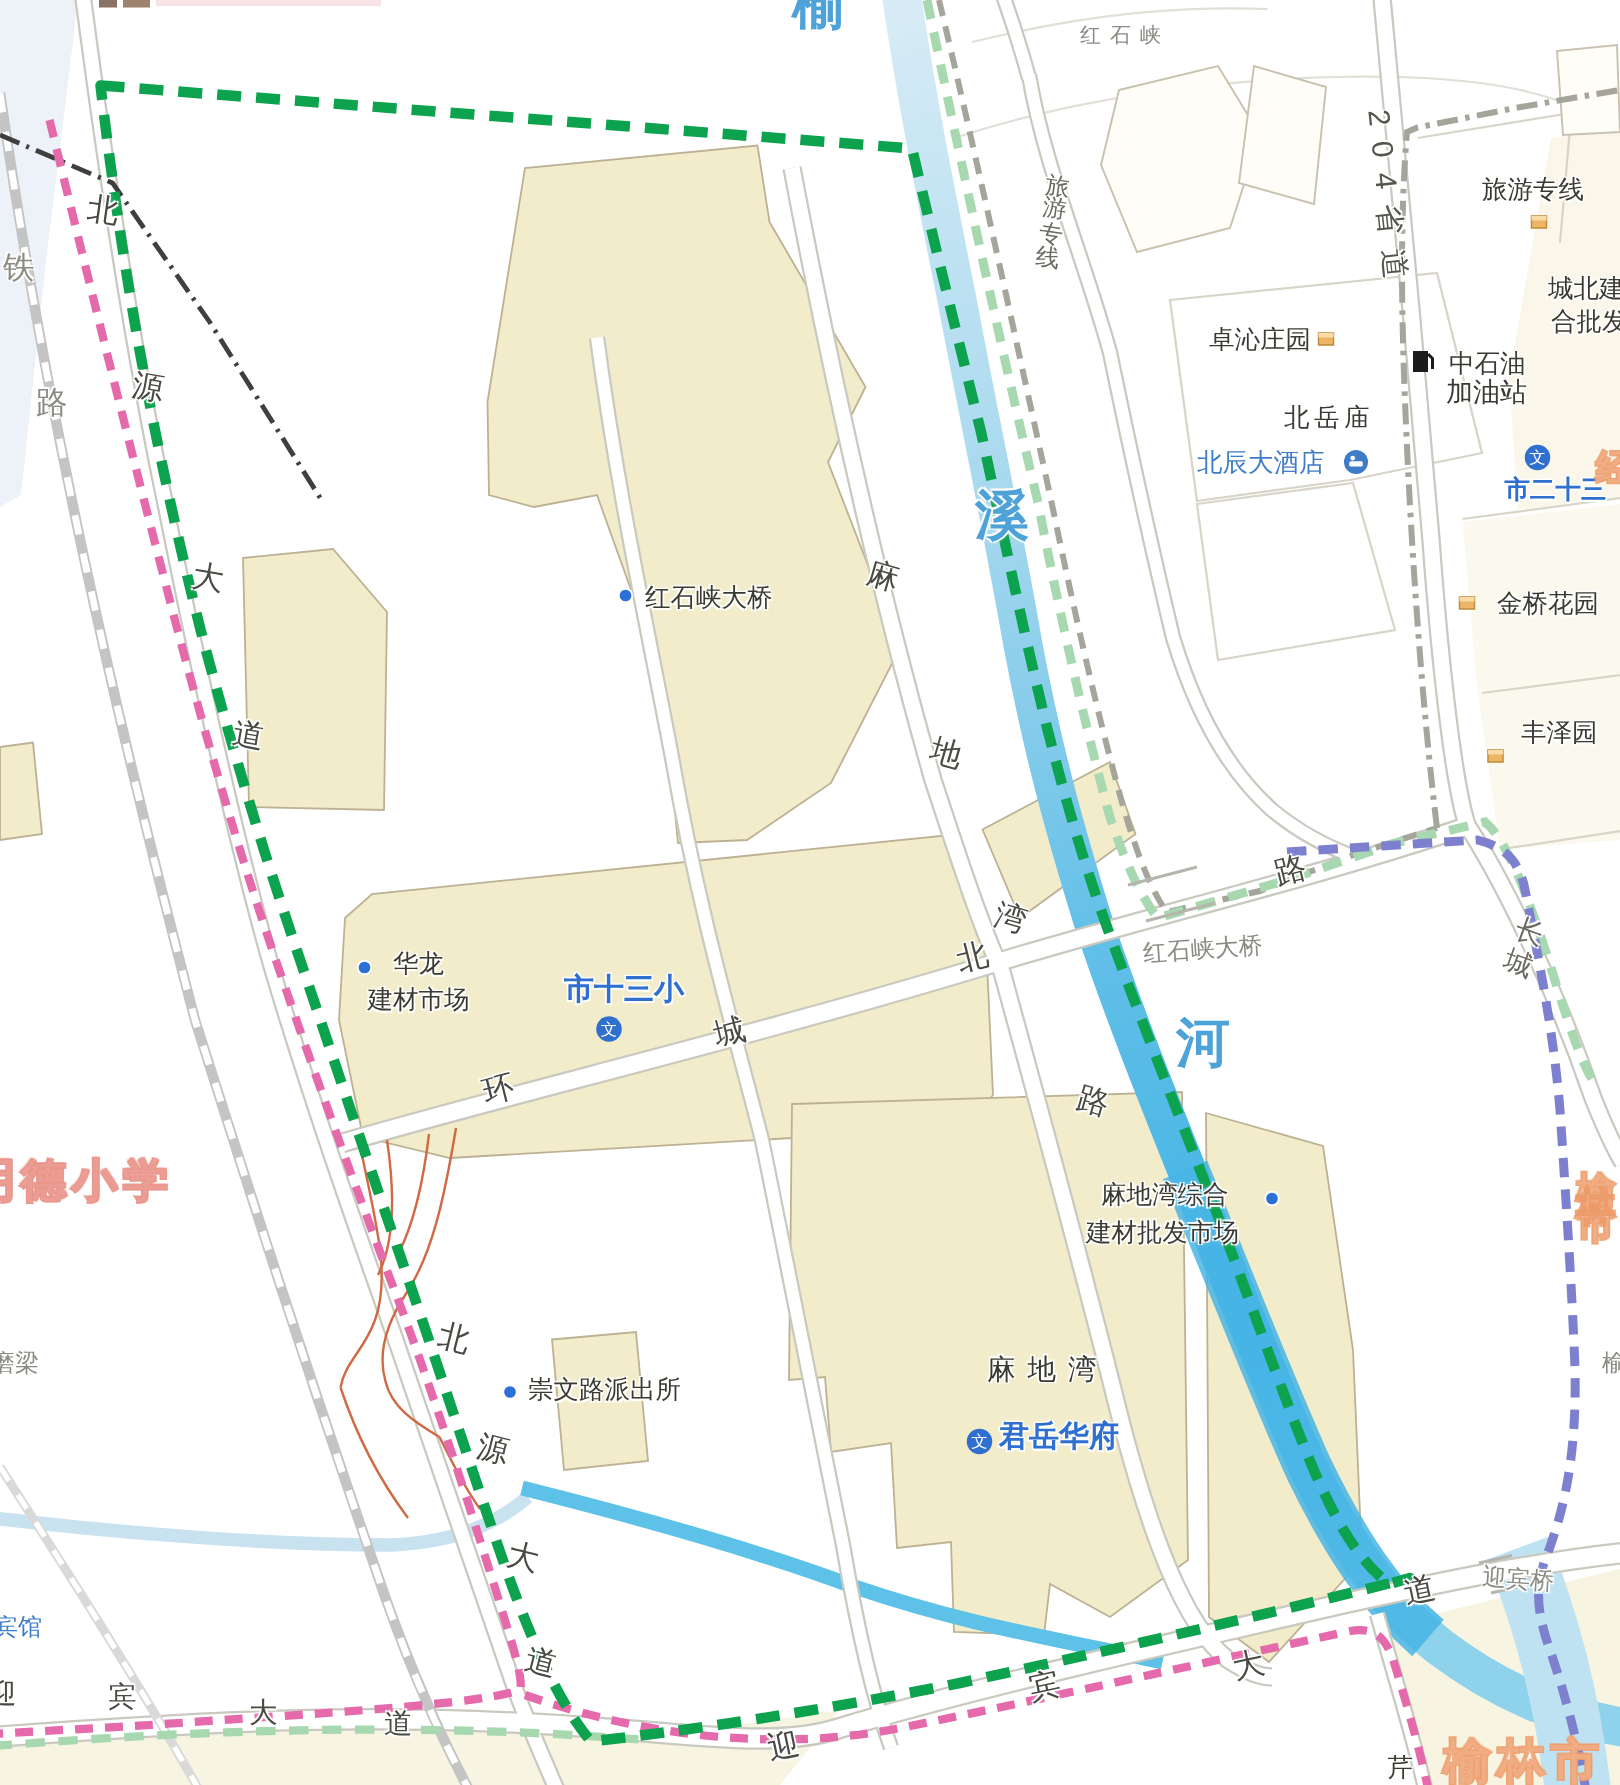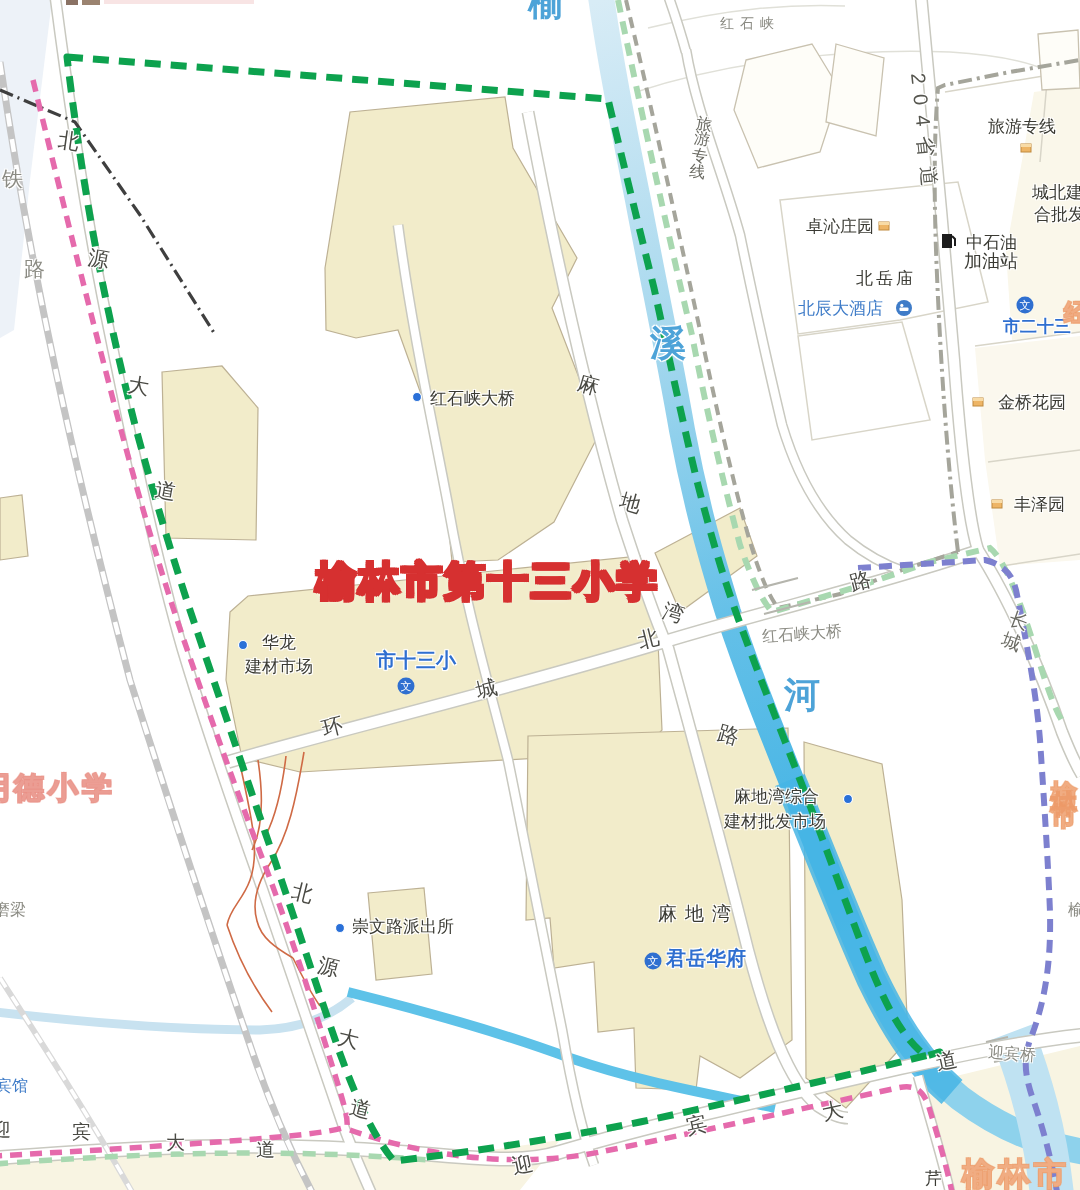--- a/index.html
+++ b/index.html
@@ -225,35 +225,34 @@
 <div class="lbl rl" style="left:936px;top:1050px;transform:rotate(-12deg)">道</div>
 
 <div class="lbl" style="left:928px;top:72px;font-size:20px;color:#55554e;letter-spacing:10px;transform:rotate(84deg);transform-origin:left top">204省道</div>
 <div class="lbl vert" style="left:694px;top:102px;font-size:16px;color:#6b6b63;letter-spacing:16px;transform:rotate(8deg)">旅游专线</div>
 <div class="lbl vert" style="left:1010px;top:596px;font-size:19px;color:#6b6b63;letter-spacing:22px;transform:rotate(20deg)">长城</div>
 
 <div class="lbl water" style="left:528px;top:-16px">榆</div>
 <div class="lbl water" style="left:650px;top:324px">溪</div>
 <div class="lbl water" style="left:784px;top:676px">河</div>
 
-<div class="lbl title" style="left:316px;top:560px">榆林市第十三小学</div>
 
 <div class="lbl gray" style="left:720px;top:16px;font-size:14px;letter-spacing:6px">红石峡</div>
 <div class="lbl poi" style="left:806px;top:218px">卓沁庄园</div>
 <div class="lbl poi" style="left:856px;top:270px;letter-spacing:3px">北岳庙</div>
 <div class="lbl poi-b" style="left:798px;top:300px">北辰大酒店</div>
 <div class="lbl poi" style="left:988px;top:118px">旅游专线</div>
 <div class="lbl poi" style="left:1032px;top:184px">城北建</div>
 <div class="lbl poi" style="left:1034px;top:206px">合批发</div>
 <div class="lbl poi" style="left:966px;top:234px;font-size:17px">中石油</div>
 <div class="lbl poi" style="left:964px;top:252px;font-size:18px">加油站</div>
 <div class="lbl sch" style="left:1003px;top:318px;font-size:17px">市二十三</div>
 <div class="lbl hollow-orange" style="left:1064px;top:300px;font-size:24px">经</div>
 <div class="lbl poi" style="left:998px;top:394px">金桥花园</div>
-<div class="lbl poi" style="left:1014px;top:496px">丰泽园</div>
+<div class="lbl poi" style="left:1014px;top:480px">丰泽园</div>
 <div class="lbl poi" style="left:430px;top:390px">红石峡大桥</div>
 <div class="lbl poi" style="left:262px;top:634px">华龙</div>
 <div class="lbl poi" style="left:245px;top:658px">建材市场</div>
 <div class="lbl sch" style="left:376px;top:650px">市十三小</div>
 <div class="lbl gray" style="left:762px;top:626px;font-size:16px;transform:rotate(-4deg)">红石峡大桥</div>
 <div class="lbl poi" style="left:734px;top:788px">麻地湾综合</div>
 <div class="lbl poi" style="left:724px;top:813px">建材批发市场</div>
 <div class="lbl poi" style="left:658px;top:904px;font-size:19px;letter-spacing:8px">麻地湾</div>
 <div class="lbl sch" style="left:666px;top:948px">君岳华府</div>
 <div class="lbl poi" style="left:352px;top:918px">崇文路派出所</div>

